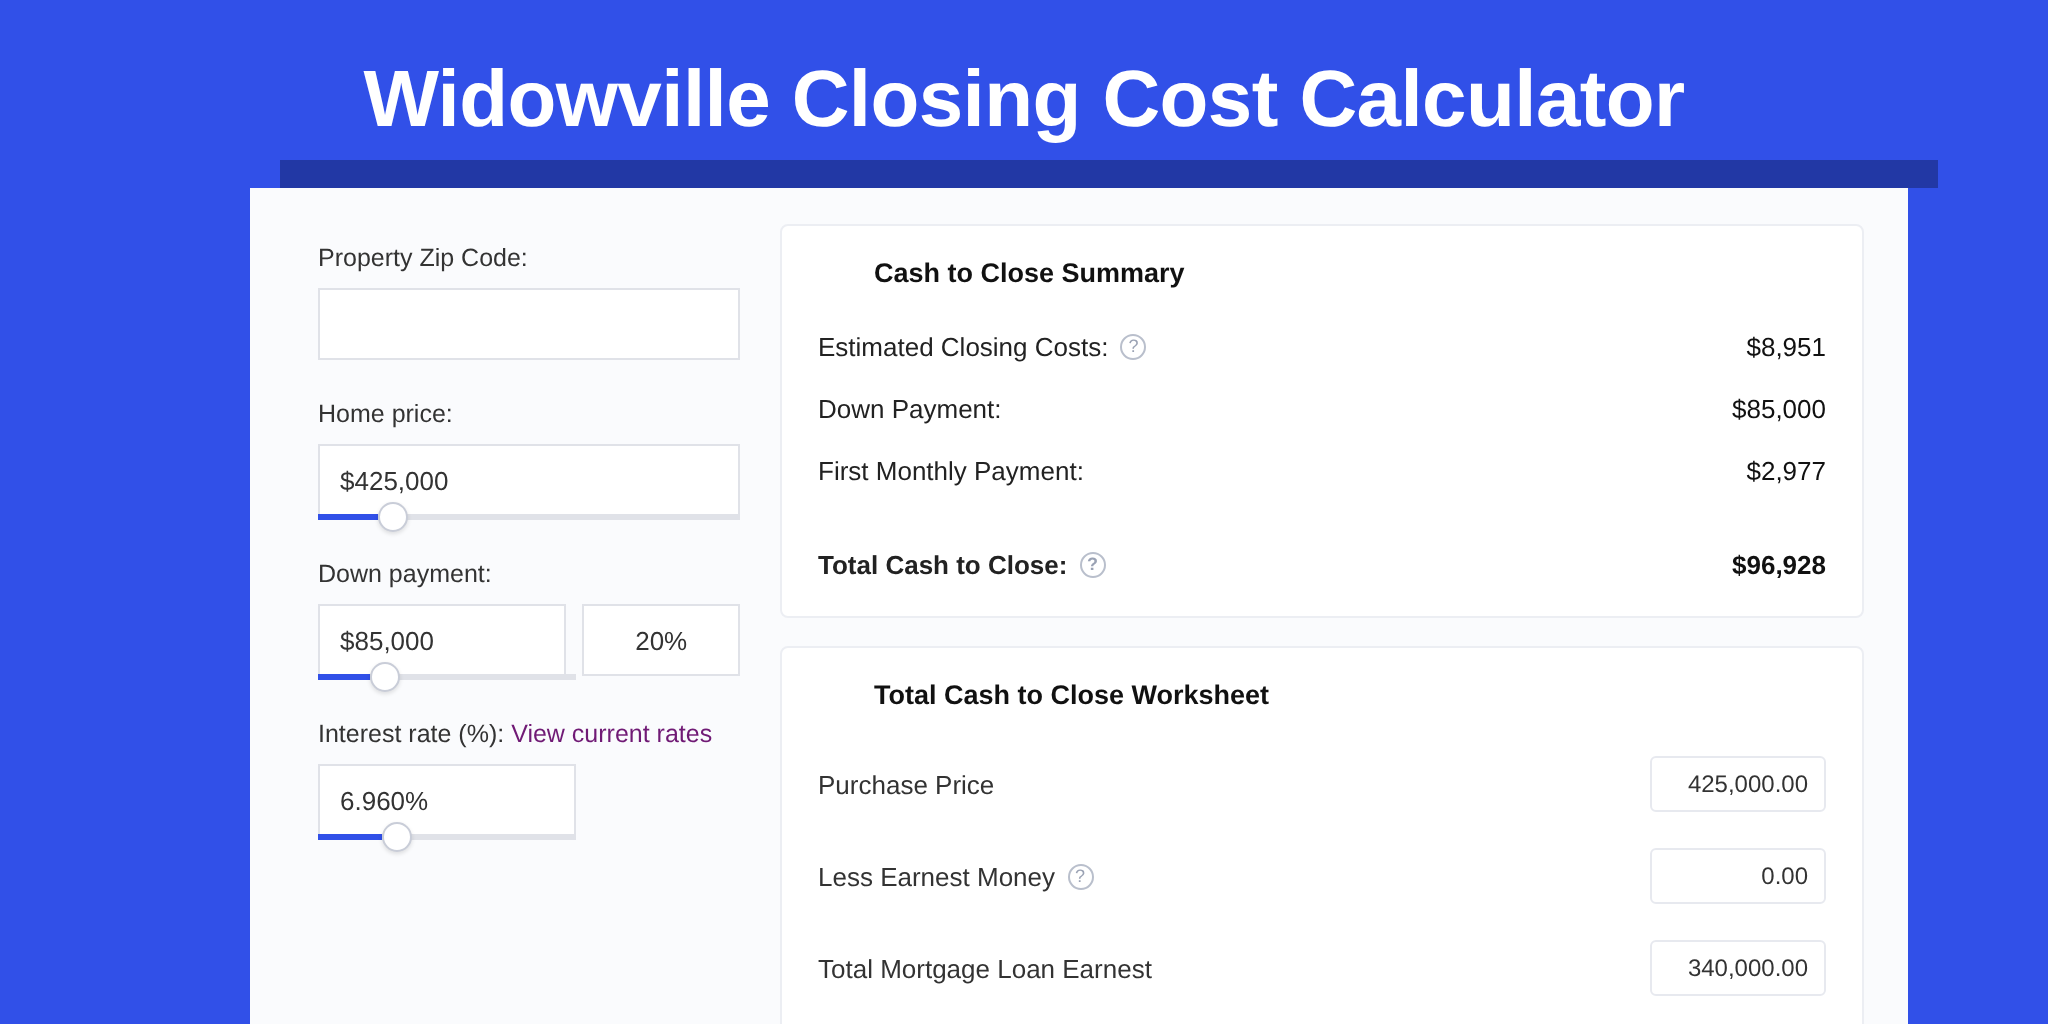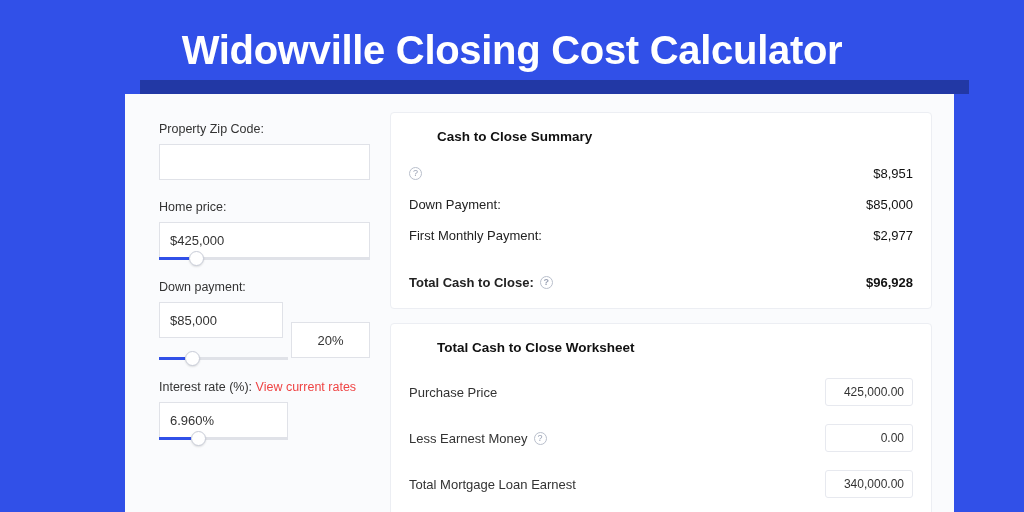--- a/index.html
+++ b/index.html
@@ -7,26 +7,26 @@
   body { background: #3150e8; }
   .title { text-align: center; color: #fff; font-size: 40px; font-weight: 700; padding: 28px 0 22px 0; letter-spacing: -0.3px; }
   .shadowbar { position: absolute; top: 80px; left: 140px; right: 55px; height: 14px; background: #2238a5; }
   .panel { position: absolute; top: 94px; left: 125px; right: 70px; bottom: 0; background: #fafbfd; display: flex; }
   .left { width: 265px; padding: 28px 20px 0 34px; }
   .right { flex: 1; padding: 18px 22px 0 0; }
   .field-label { font-size: 12.5px; color: #333; margin-bottom: 8px; display: block; }
   .input { width: 100%; height: 36px; border: 1px solid #e0e2e8; background: #fff; font-size: 13px; padding: 12px 10px; color: #333; }
   .input-row { display: flex; gap: 8px; }
   .input-row .input:first-child { flex: 1.8; }
-  .input-row .input:last-child { flex: 1; text-align: center; margin-top: 20px; }
+  .input-row .input:last-child { flex: 1; text-align: center; }
   .slider-track { position: relative; height: 3px; background: #e0e2e8; margin-top: -1px; }
   .slider-fill { position: absolute; left: 0; top: 0; height: 3px; background: #3150e8; }
   .slider-thumb { position: absolute; top: -6px; width: 15px; height: 15px; background: #fff; border: 1px solid #c9cdd8; border-radius: 50%; box-shadow: 0 1px 2px rgba(0,0,0,0.12); }
   .field-group { margin-bottom: 20px; }
-  .link { color: #ef4444; font-size: 12.5px; text-decoration: none; }
+  .link { color: #701a75; font-size: 12.5px; text-decoration: none; }
   .card { background: #fff; border: 1px solid #eceef3; border-radius: 4px; padding: 16px 18px 10px 18px; margin-bottom: 14px; }
   .card-title { font-size: 13.5px; font-weight: 700; color: #111; margin-bottom: 14px; margin-left: 28px; }
   .row { display: flex; justify-content: space-between; align-items: center; padding: 8px 0; font-size: 13px; color: #222; }
   .row .lbl { display: flex; align-items: center; gap: 6px; }
   .row .val { font-weight: 400; color: #111; }
   .row.bold .lbl, .row.bold .val { font-weight: 700; margin-top: 16px; }
   .help { display: inline-flex; width: 13px; height: 13px; border: 1px solid #b9bfcc; border-radius: 50%; font-size: 9px; color: #9aa2b4; align-items: center; justify-content: center; line-height: 1; }
   .mini-input { width: 88px; height: 28px; border: 1px solid #e7e9ef; background: #fff; border-radius: 3px; font-size: 12px; color: #333; text-align: right; padding: 0 8px; }
   .wrow { display: flex; justify-content: space-between; align-items: center; padding: 9px 0; font-size: 13px; color: #333; }
   .wrow .lbl { display: flex; align-items: center; gap: 6px; }
@@ -81,20 +81,21 @@
 
   </div>
 
   <div class="right">
 
     <div class="card">
       <div class="card-title">Cash to Close Summary</div>
 
       <div class="row">
         <span class="lbl">
+          <span>Estimated Closing Costs:</span>
           <span class="help">?</span>
         </span>
         <span class="val">$8,951</span>
       </div>
 
       <div class="row">
         <span class="lbl">
           <span>Down Payment:</span>
         </span>
         <span class="val">$85,000</span>

